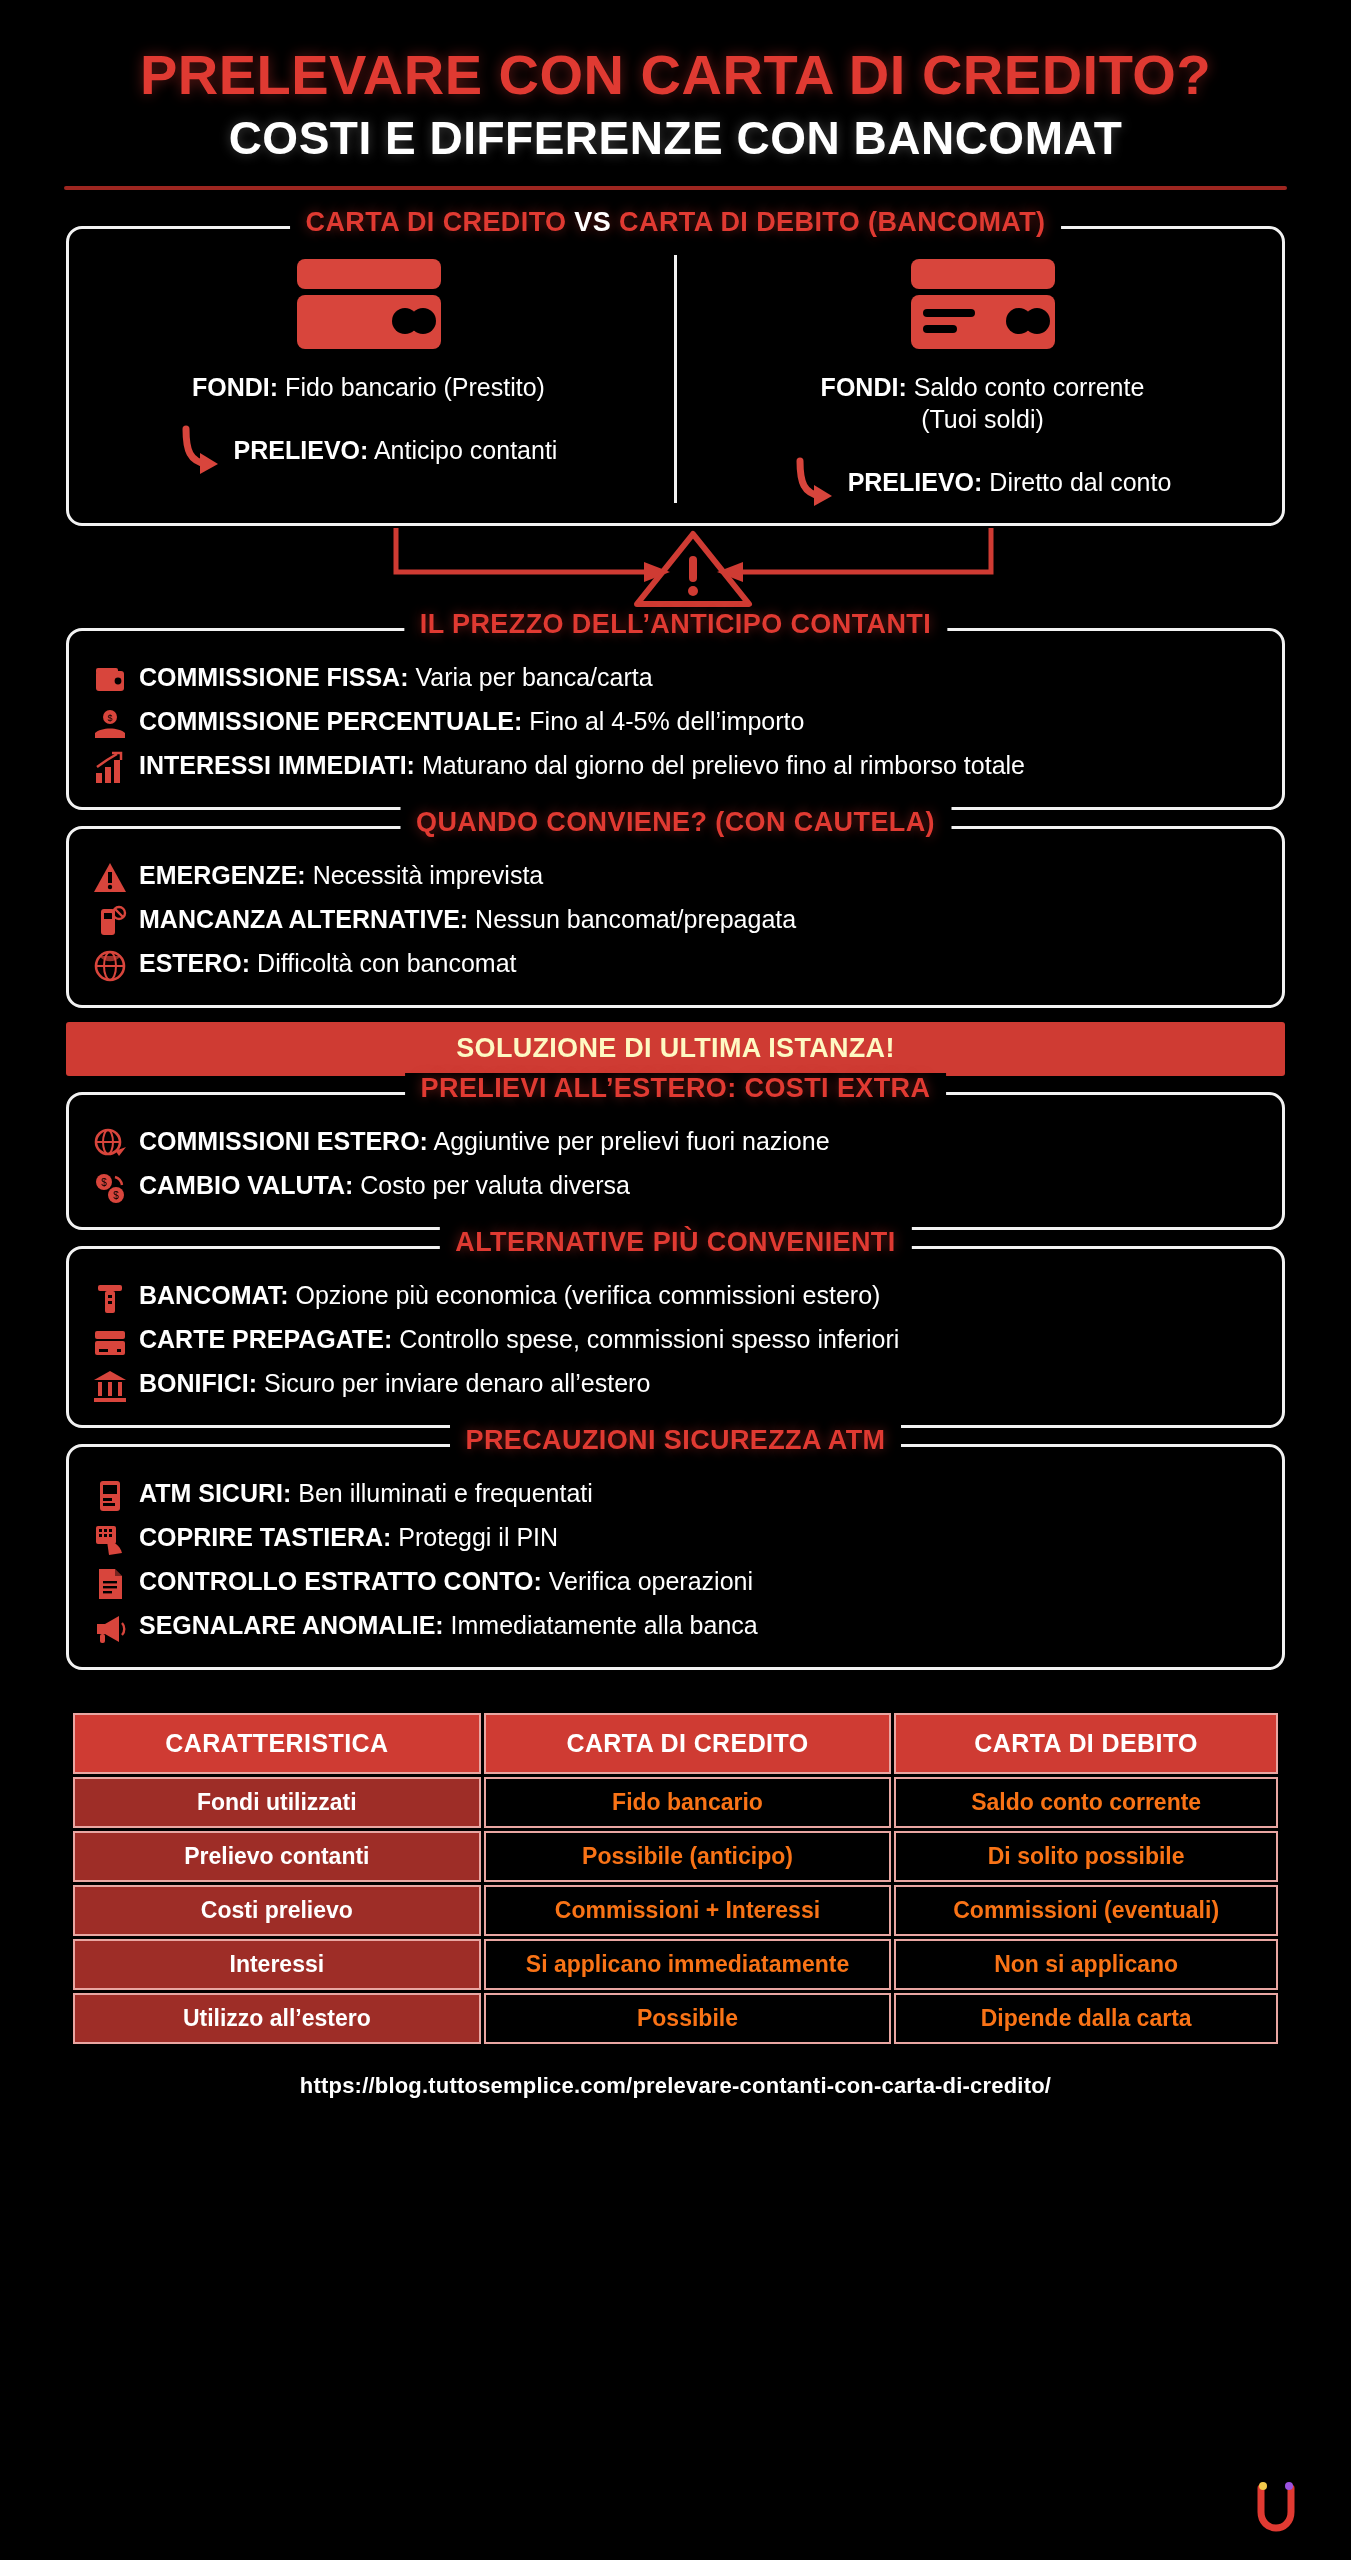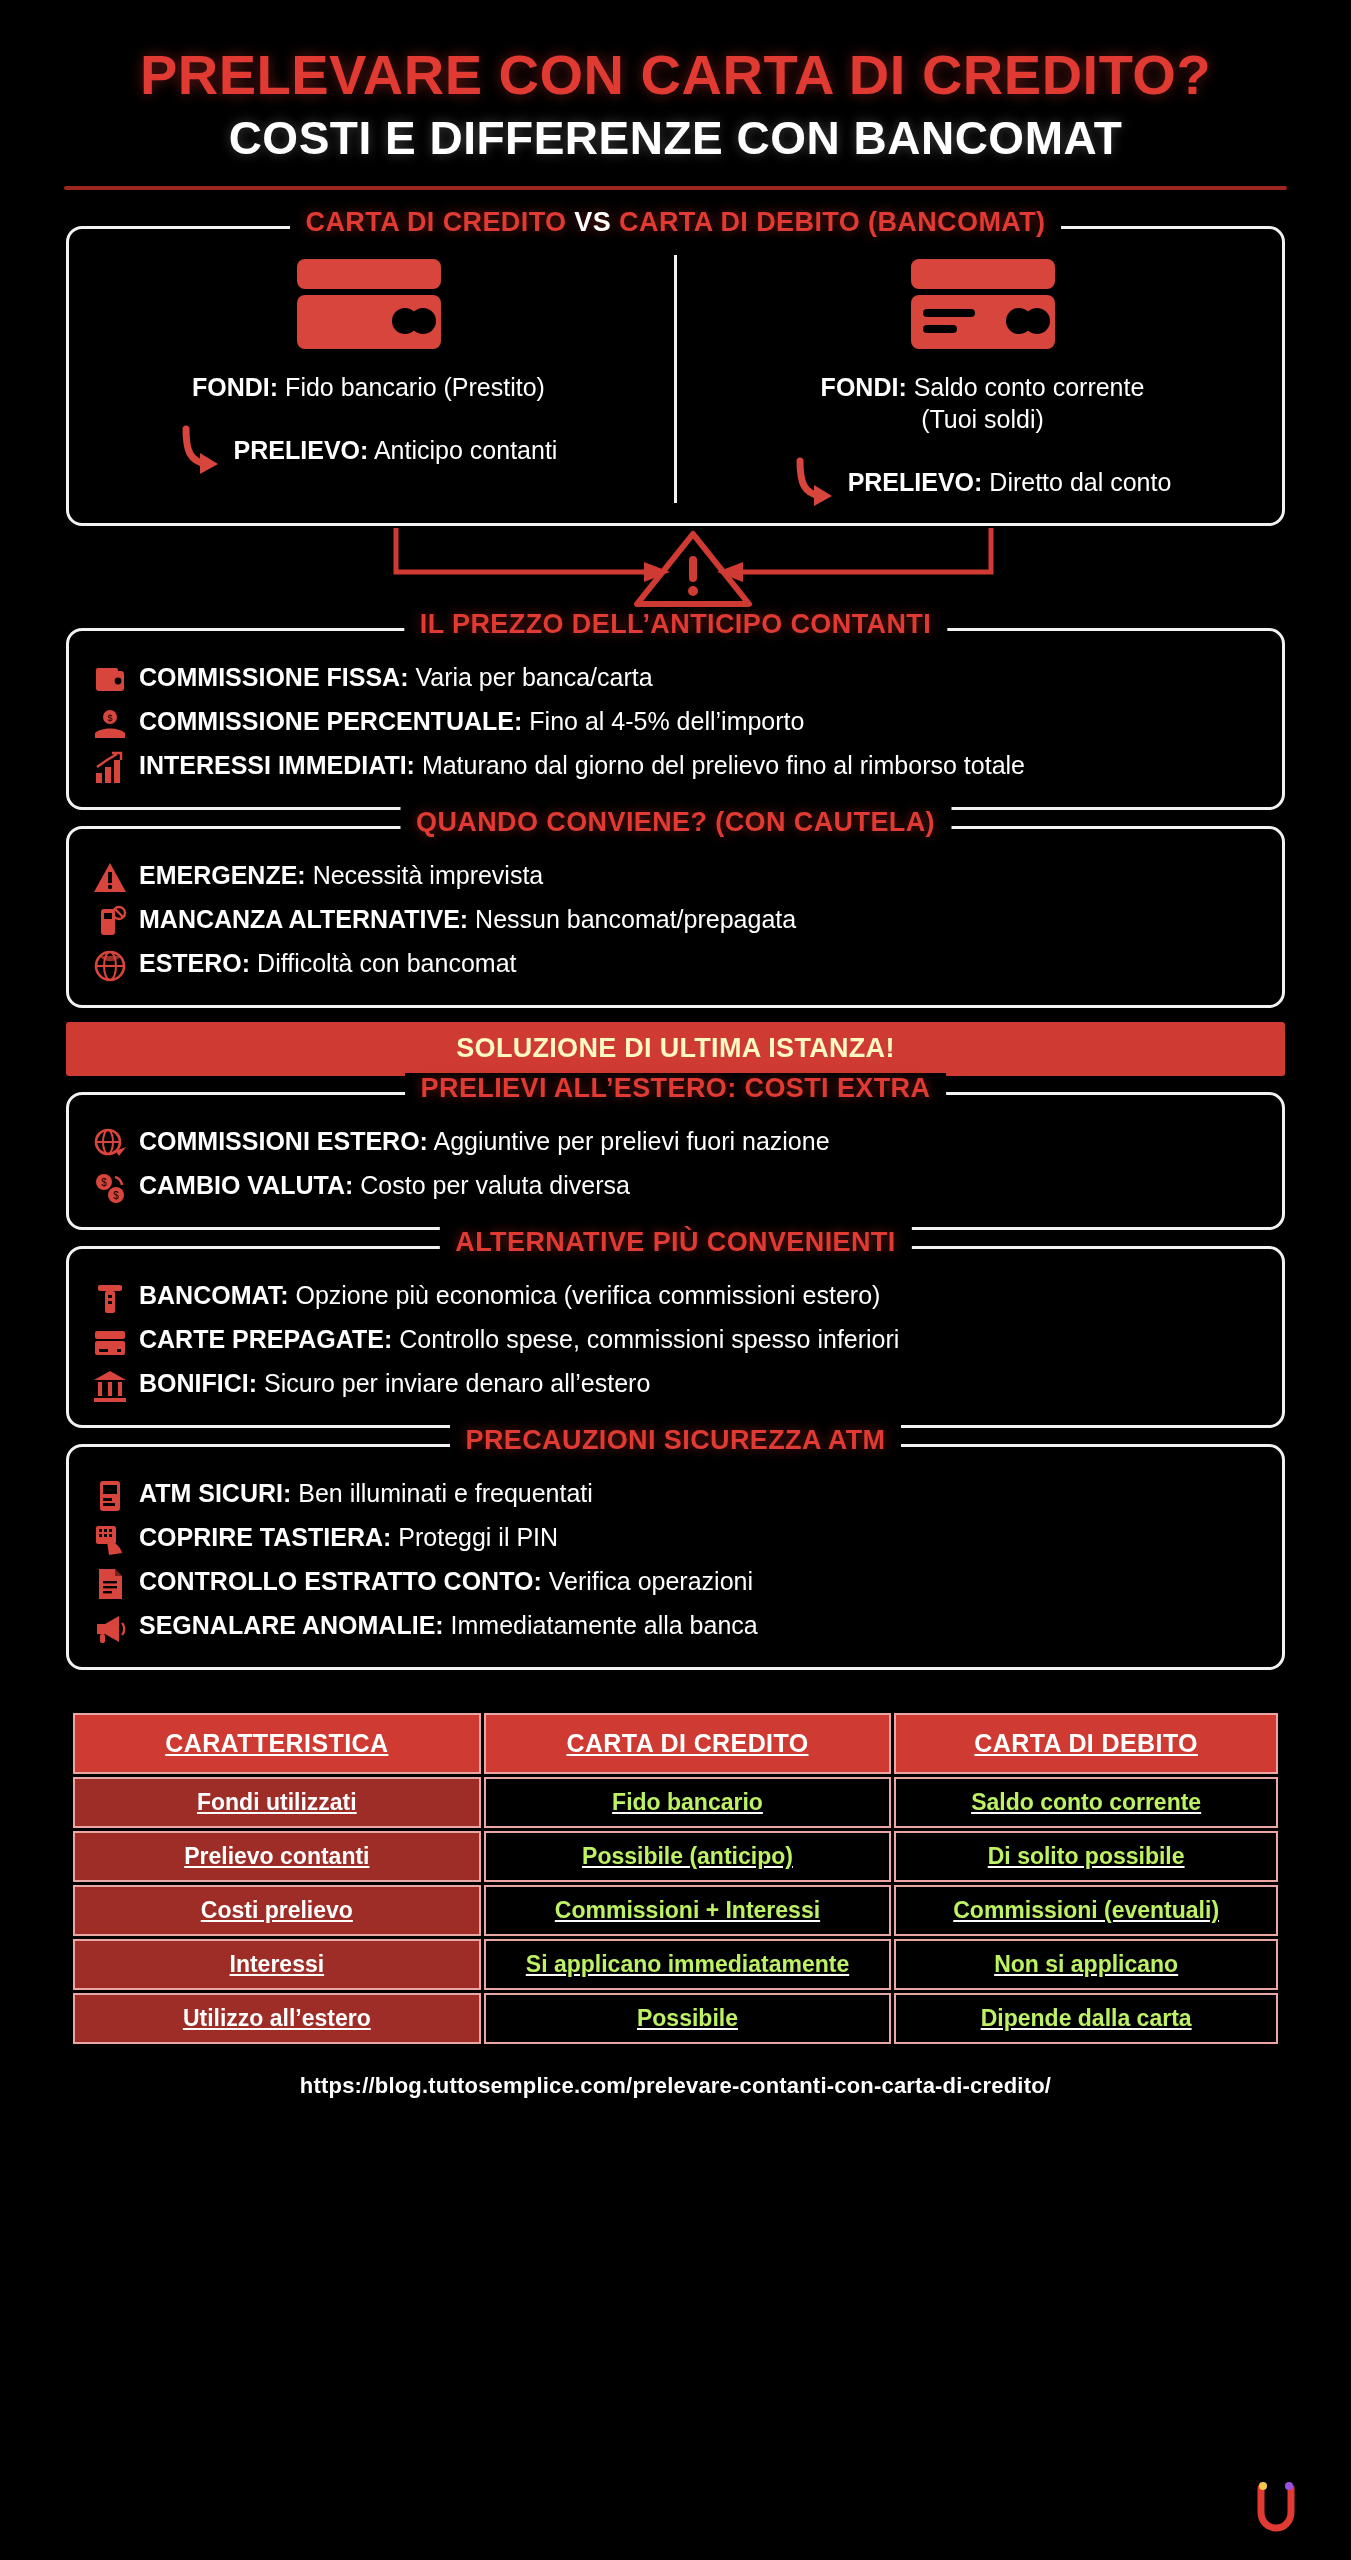--- a/index.html
+++ b/index.html
@@ -77,28 +77,28 @@
 
   
   .banner {
     margin:14px 18px 0 18px; background:#cf3b33;
     text-align:center; color:#fef9c3; font-weight:bold;
     font-size:27px; letter-spacing:0.3px; padding:11px 0 12px 0;
     border-radius:3px;
   }
 
   
-  .tbl { margin:40px 22px 0 22px; border-collapse:separate; border-spacing:3px; width:calc(100% - 44px);text-decoration:underline; }
+  .tbl { margin:40px 22px 0 22px; border-collapse:separate; border-spacing:3px; width:calc(100% - 44px); }
   .tbl th, .tbl td {
     text-align:center; padding:10px 15px; font-size:23px;
     border:2px solid #e9a6a2;
   }
   .tbl th { background:#cf3b33; color:#fff; font-weight:bold; font-size:25px; letter-spacing:0.4px; padding:14px 6px; }
   .tbl td.k { background:#9e2d27; color:#fff; font-weight:bold; }
-  .tbl td.v { background:#000; color:#bef264; font-weight:bold; }
+  .tbl td.v { background:#000; color:#f97316; font-weight:bold; }
   .tbl col.c1 { width:34%; }
   .tbl col.c2 { width:34%; }
   .tbl col.c3 { width:32%; }
 
   
   .url {
     text-align:center; margin-top:26px; font-size:22px;
     color:#ffffff; font-weight:bold; letter-spacing:0.2px;
   }
   .logo { position:absolute; right:52px; bottom:26px; width:46px; height:52px; }

